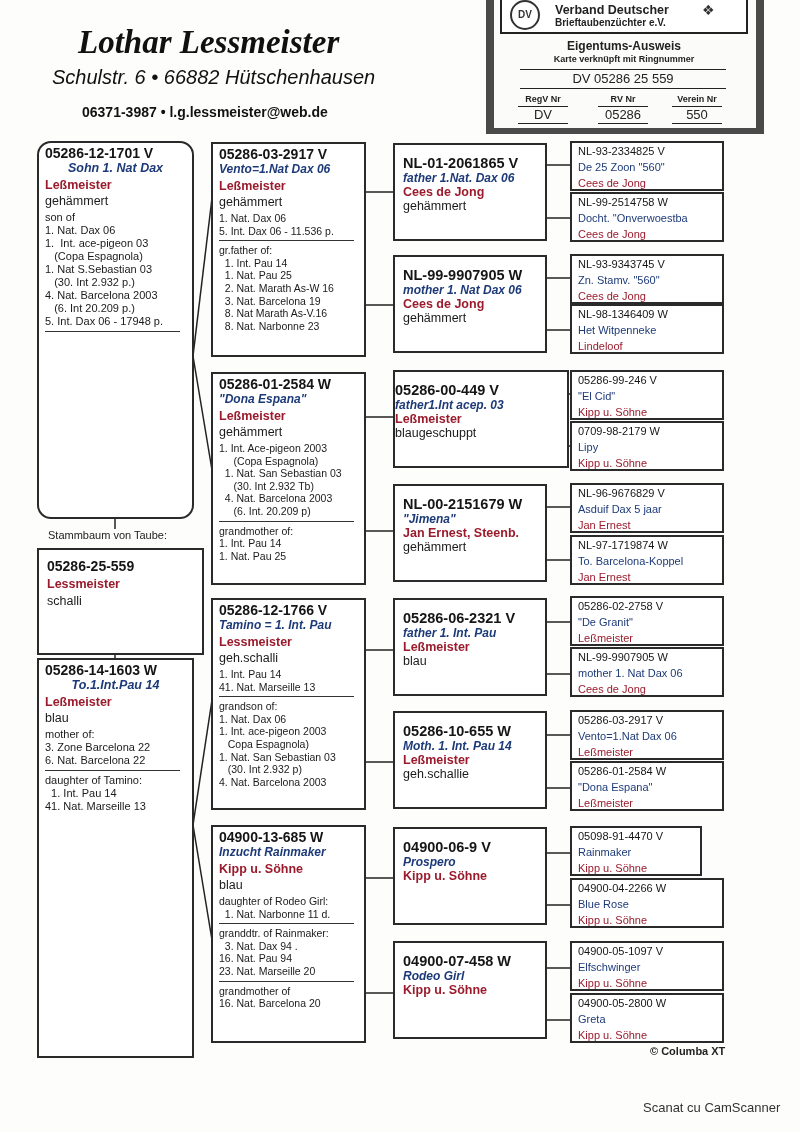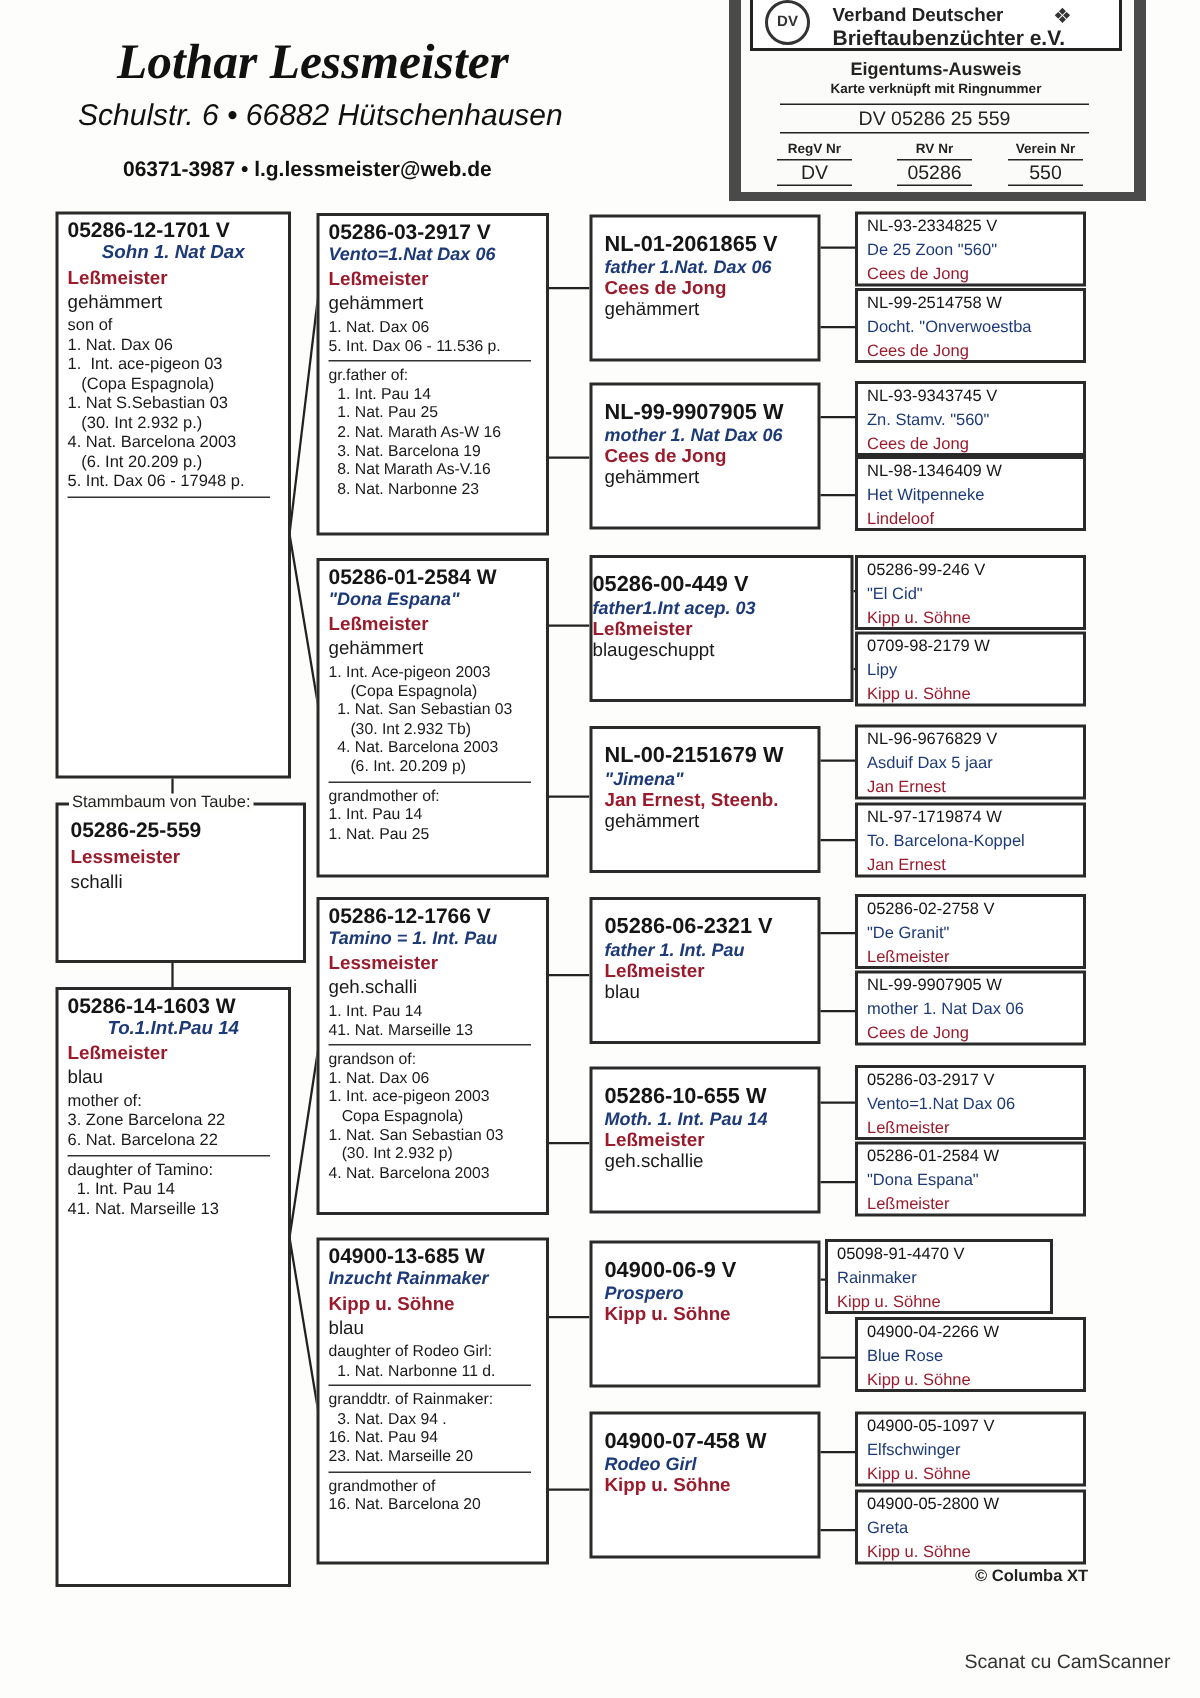--- a/index.html
+++ b/index.html
@@ -17,21 +17,21 @@
   #owner-name{left:78px;top:24px;font-family:"Liberation Serif",serif;font-weight:bold;font-size:33px;color:#111;font-style:italic;}
   #owner-address{left:52px;top:66px;font-style:italic;font-size:20px;color:#111;}
   #owner-contact{left:82px;top:104px;font-weight:bold;font-size:14px;color:#111;}
 
   
   #card{left:486px;top:-4px;width:278px;height:138px;background:#4a4a4a;}
   #card-inner{left:494px;top:0;width:262px;height:128px;background:#fbfbf9;}
   #card-head{left:500px;top:0;width:248px;height:34px;border:2px solid #222;border-top:none;background:#fff;box-sizing:border-box;}
   #card-logo{left:510px;top:0;width:30px;height:30px;border:2px solid #333;border-radius:50%;box-sizing:border-box;font-size:10px;font-weight:bold;text-align:center;line-height:26px;color:#333;}
   #card-org1{left:555px;top:3px;font-weight:bold;font-size:12.5px;color:#222;}
-  #card-org2{left:555px;top:17px;font-weight:bold;font-size:14px;color:#222;}
+  #card-org2{left:555px;top:17px;font-weight:bold;font-size:10px;color:#222;}
   #card-emblem{left:702px;top:2px;font-size:14px;color:#333;}
   #card-title{left:500px;width:248px;text-align:center;top:39px;font-weight:bold;font-size:12px;color:#222;}
   #card-sub{left:500px;width:248px;text-align:center;top:54px;font-weight:bold;font-size:9px;color:#222;}
   #card-ring{left:520px;width:206px;text-align:center;top:69px;font-size:13px;color:#222;border-top:1px solid #222;border-bottom:1px solid #222;height:18px;line-height:18px;}
   .card-lbl{top:94px;font-weight:bold;font-size:9px;color:#222;text-align:center;width:50px;}
   .card-val{top:106px;font-size:13px;color:#222;text-align:center;width:50px;border-top:1px solid #222;border-bottom:1px solid #222;height:16px;line-height:16px;}
 
   
   svg#lines{position:absolute;left:0;top:0;width:800px;height:1132px;pointer-events:none;}
 
@@ -121,40 +121,40 @@
     <line x1="545" y1="674" x2="570" y2="674"></line>
     <line x1="545" y1="735" x2="570" y2="735"></line>
     <line x1="545" y1="788" x2="570" y2="788"></line>
     <line x1="545" y1="853" x2="570" y2="853"></line>
     <line x1="545" y1="905" x2="570" y2="905"></line>
     <line x1="545" y1="968" x2="570" y2="968"></line>
     <line x1="545" y1="1020" x2="570" y2="1020"></line>
   </g>
 </svg>
 
-<div class="box b1 pad" style="left:37px;top:141px;width:157px;height:378px;">
+<div class="box b1 pad" style="left:37px;top:141px;width:157px;height:378px;border-radius:14px;">
   <div class="id">05286-12-1701 V</div>
   <div class="nm">Sohn 1. Nat Dax</div>
   <div class="br" style="margin-top:3px">Leßmeister</div>
   <div class="cl" style="margin:2px 0 3px">gehämmert</div>
   <div>
     <div class="ln">son of</div>
     <div class="ln">1. Nat. Dax 06</div>
     <div class="ln">1.  Int. ace-pigeon 03</div>
     <div class="ln">   (Copa Espagnola)</div>
     <div class="ln">1. Nat S.Sebastian 03</div>
     <div class="ln">   (30. Int 2.932 p.)</div>
     <div class="ln">4. Nat. Barcelona 2003</div>
     <div class="ln">   (6. Int 20.209 p.)</div>
     <div class="ln">5. Int. Dax 06 - 17948 p.</div>
   </div>
   <div class="sep"></div>
 </div>
 
-<div class="box b1" style="left:37px;top:535px;width:167px;height:107px;padding:8px 8px;">
+<div class="box b1" style="left:37px;top:548px;width:167px;height:107px;padding:8px 8px;">
   <div class="id">05286-25-559</div>
   <div class="br" style="margin-top:3px">Lessmeister</div>
   <div class="cl" style="margin-top:3px">schalli</div>
 </div>
 <div class="abs" id="stamm-label">Stammbaum von Taube:</div>
 
 <div class="box b1 pad" style="left:37px;top:658px;width:157px;height:400px;">
   <div class="id">05286-14-1603 W</div>
   <div class="nm">To.1.Int.Pau 14</div>
   <div class="br" style="margin-top:3px">Leßmeister</div>
@@ -336,21 +336,21 @@
 <div class="box b4" style="left:570px;top:710px;width:154px;height:50px;">
   <div class="id">05286-03-2917 V</div>
   <div class="nm">Vento=1.Nat Dax 06</div>
   <div class="br">Leßmeister</div>
 </div>
 <div class="box b4" style="left:570px;top:761px;width:154px;height:50px;">
   <div class="id">05286-01-2584 W</div>
   <div class="nm">"Dona Espana"</div>
   <div class="br">Leßmeister</div>
 </div>
-<div class="box b4" style="left:550px;top:826px;width:152px;height:50px;">
+<div class="box b4" style="left:570px;top:826px;width:132px;height:50px;">
   <div class="id">05098-91-4470 V</div>
   <div class="nm">Rainmaker</div>
   <div class="br">Kipp u. Söhne</div>
 </div>
 <div class="box b4" style="left:570px;top:878px;width:154px;height:50px;">
   <div class="id">04900-04-2266 W</div>
   <div class="nm">Blue Rose</div>
   <div class="br">Kipp u. Söhne</div>
 </div>
 <div class="box b4" style="left:570px;top:941px;width:154px;height:50px;">

